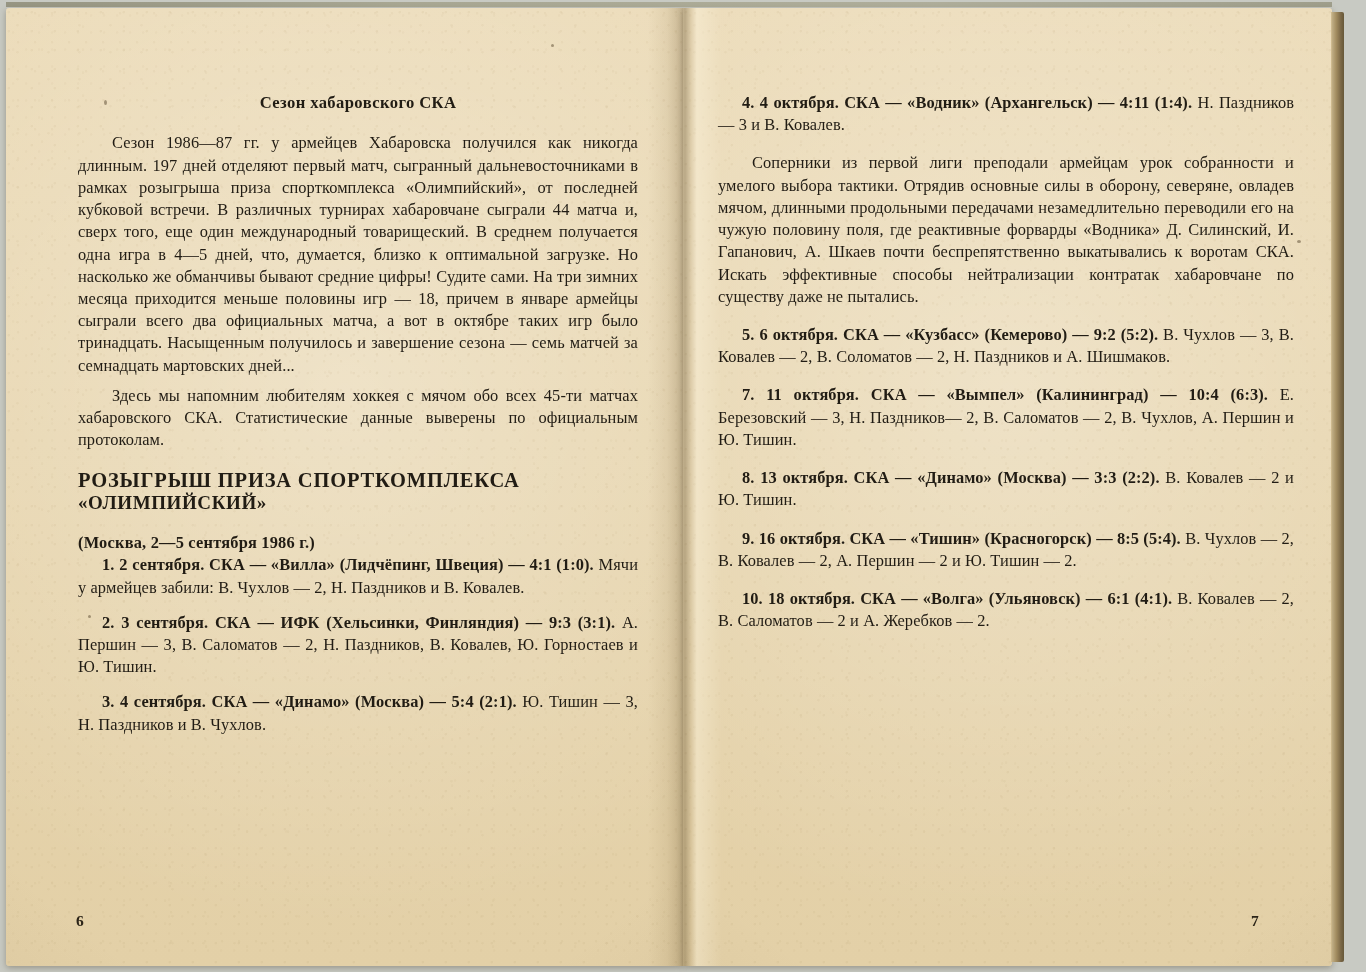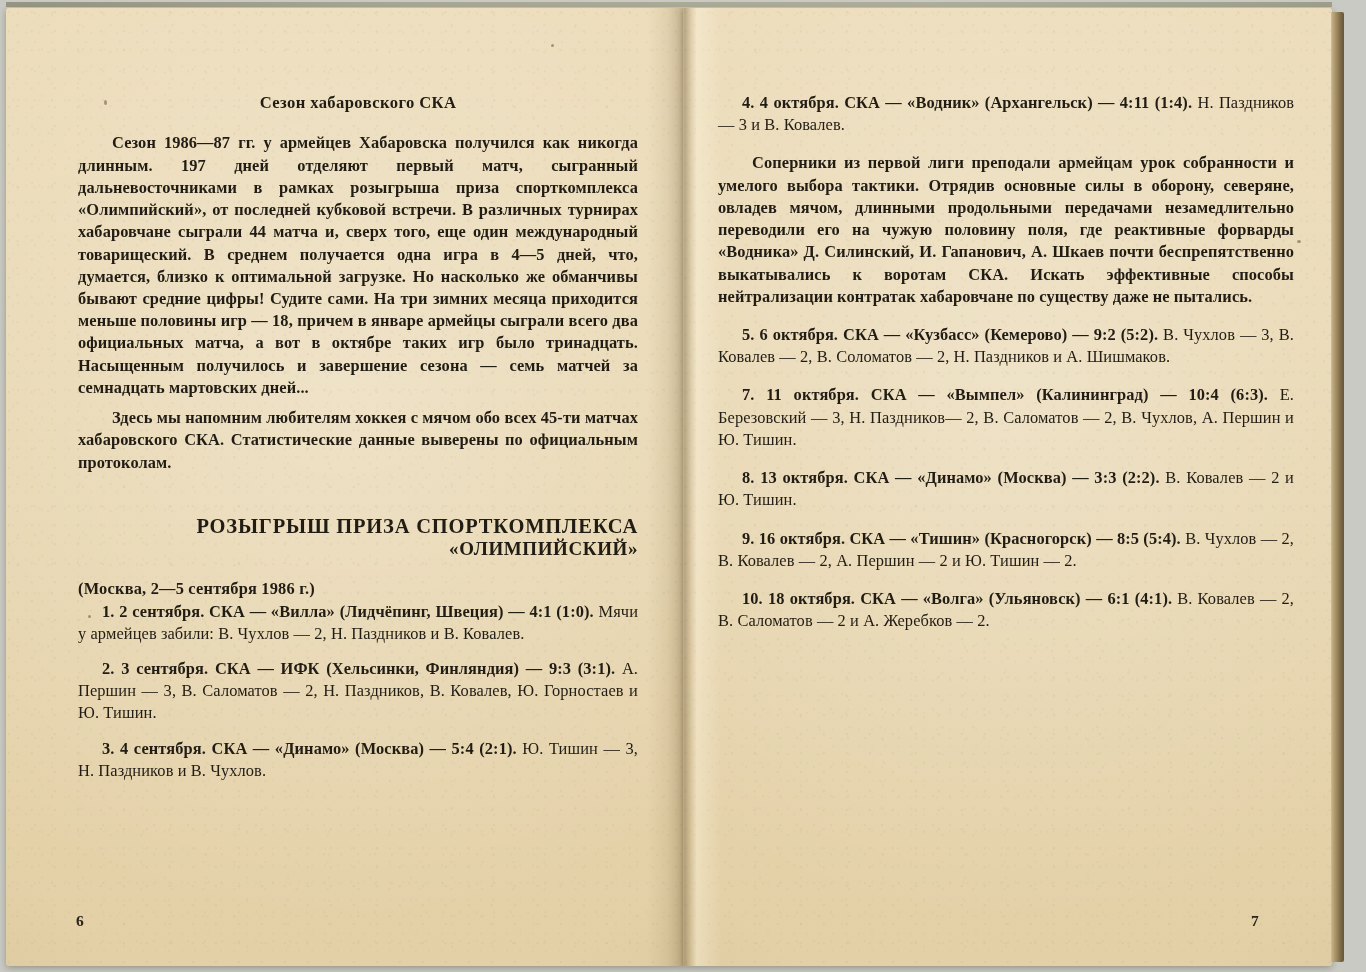--- a/index.html
+++ b/index.html
@@ -124,40 +124,39 @@
 
   .head-center {
     text-align: center;
     font-weight: bold;
     font-size: 16.6px;
     letter-spacing: .4px;
   }
   #section-title { margin-bottom: 18px; }
 
   .big-head {
-    text-align: right;
+    text-align: left;
     font-weight: bold;
     font-size: 20.5px;
     line-height: 1.18;
     letter-spacing: .8px;
-    margin-top: 40px;
+    margin-top: 16px;
   }
   .big-head .l2 { font-size: 19px; letter-spacing: .6px; }
 
   .sub-center {
     font-weight: bold;
     font-size: 16.4px;
     margin-top: 18px;
     letter-spacing: .2px;
   }
 
   p.para {
     margin: 0;
     text-indent: 34px;
-    font-weight: bold;
   }
   p.para + p.para { margin-top: 8px; }
   p.entry {
     margin: 0;
     text-indent: 24px;
   }
   .gap-s { margin-top: 13px !important; }
   .gap-m { margin-top: 16px !important; }
 
   b { font-weight: bold; }

